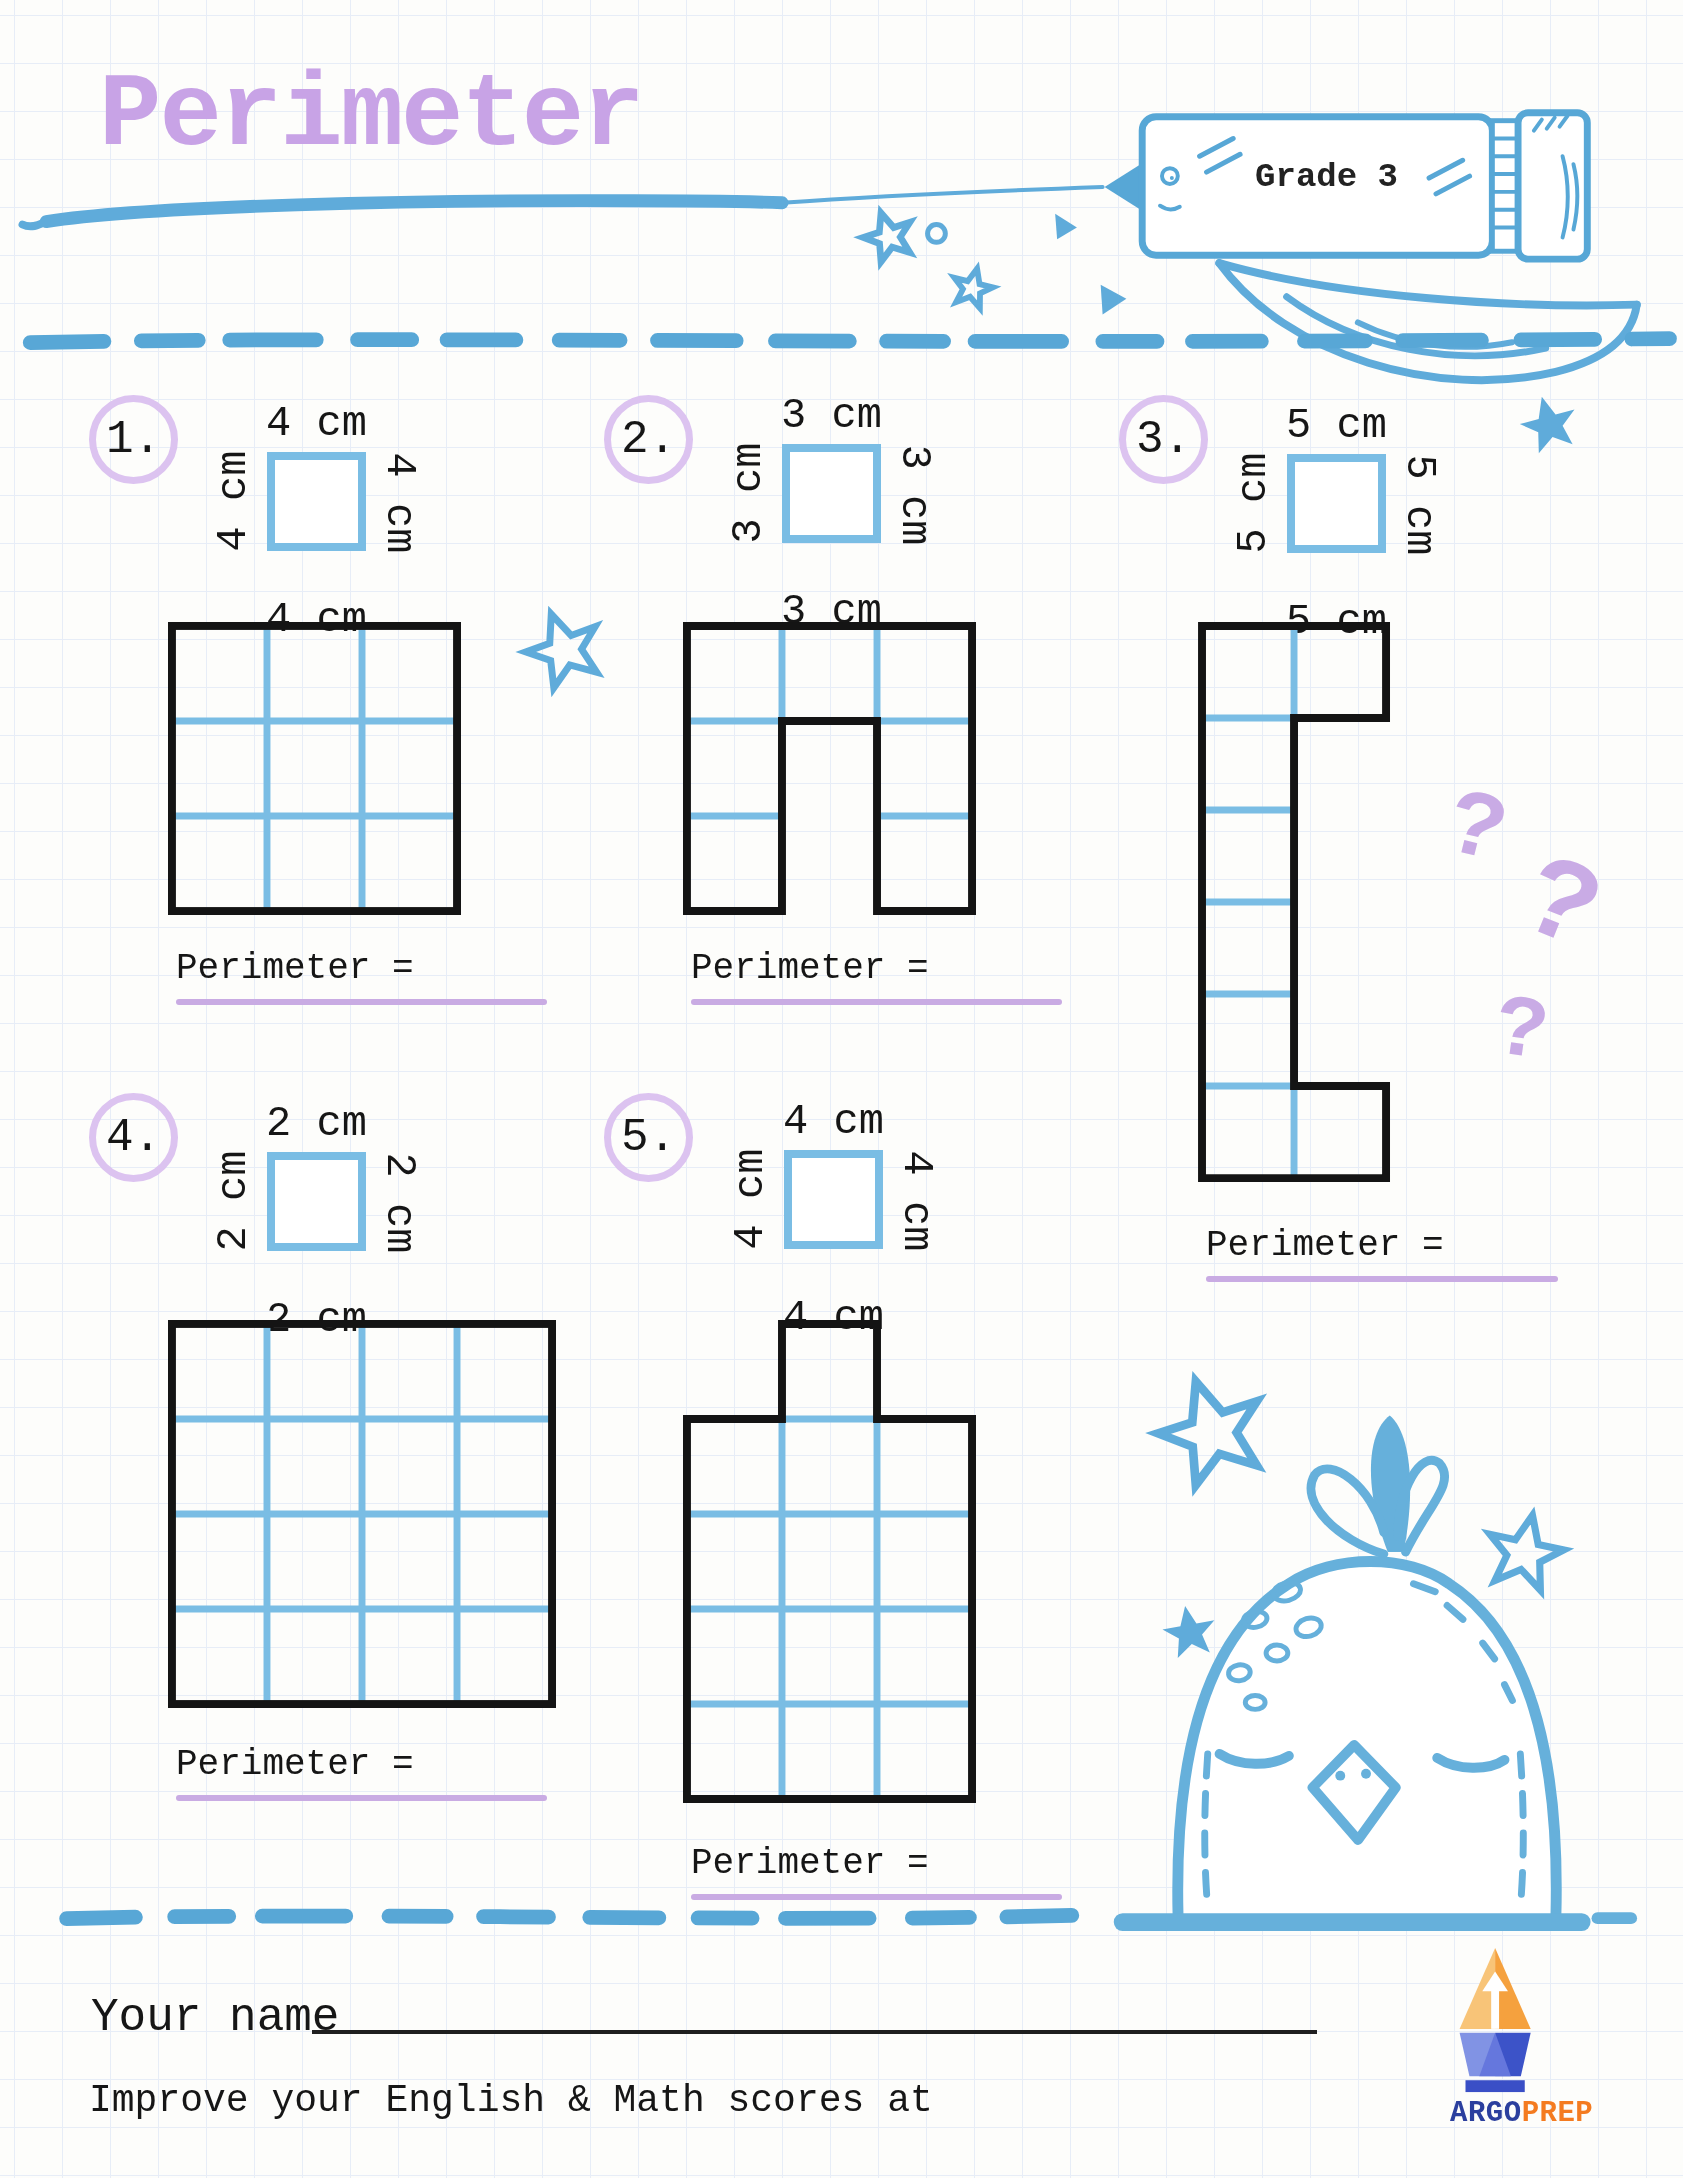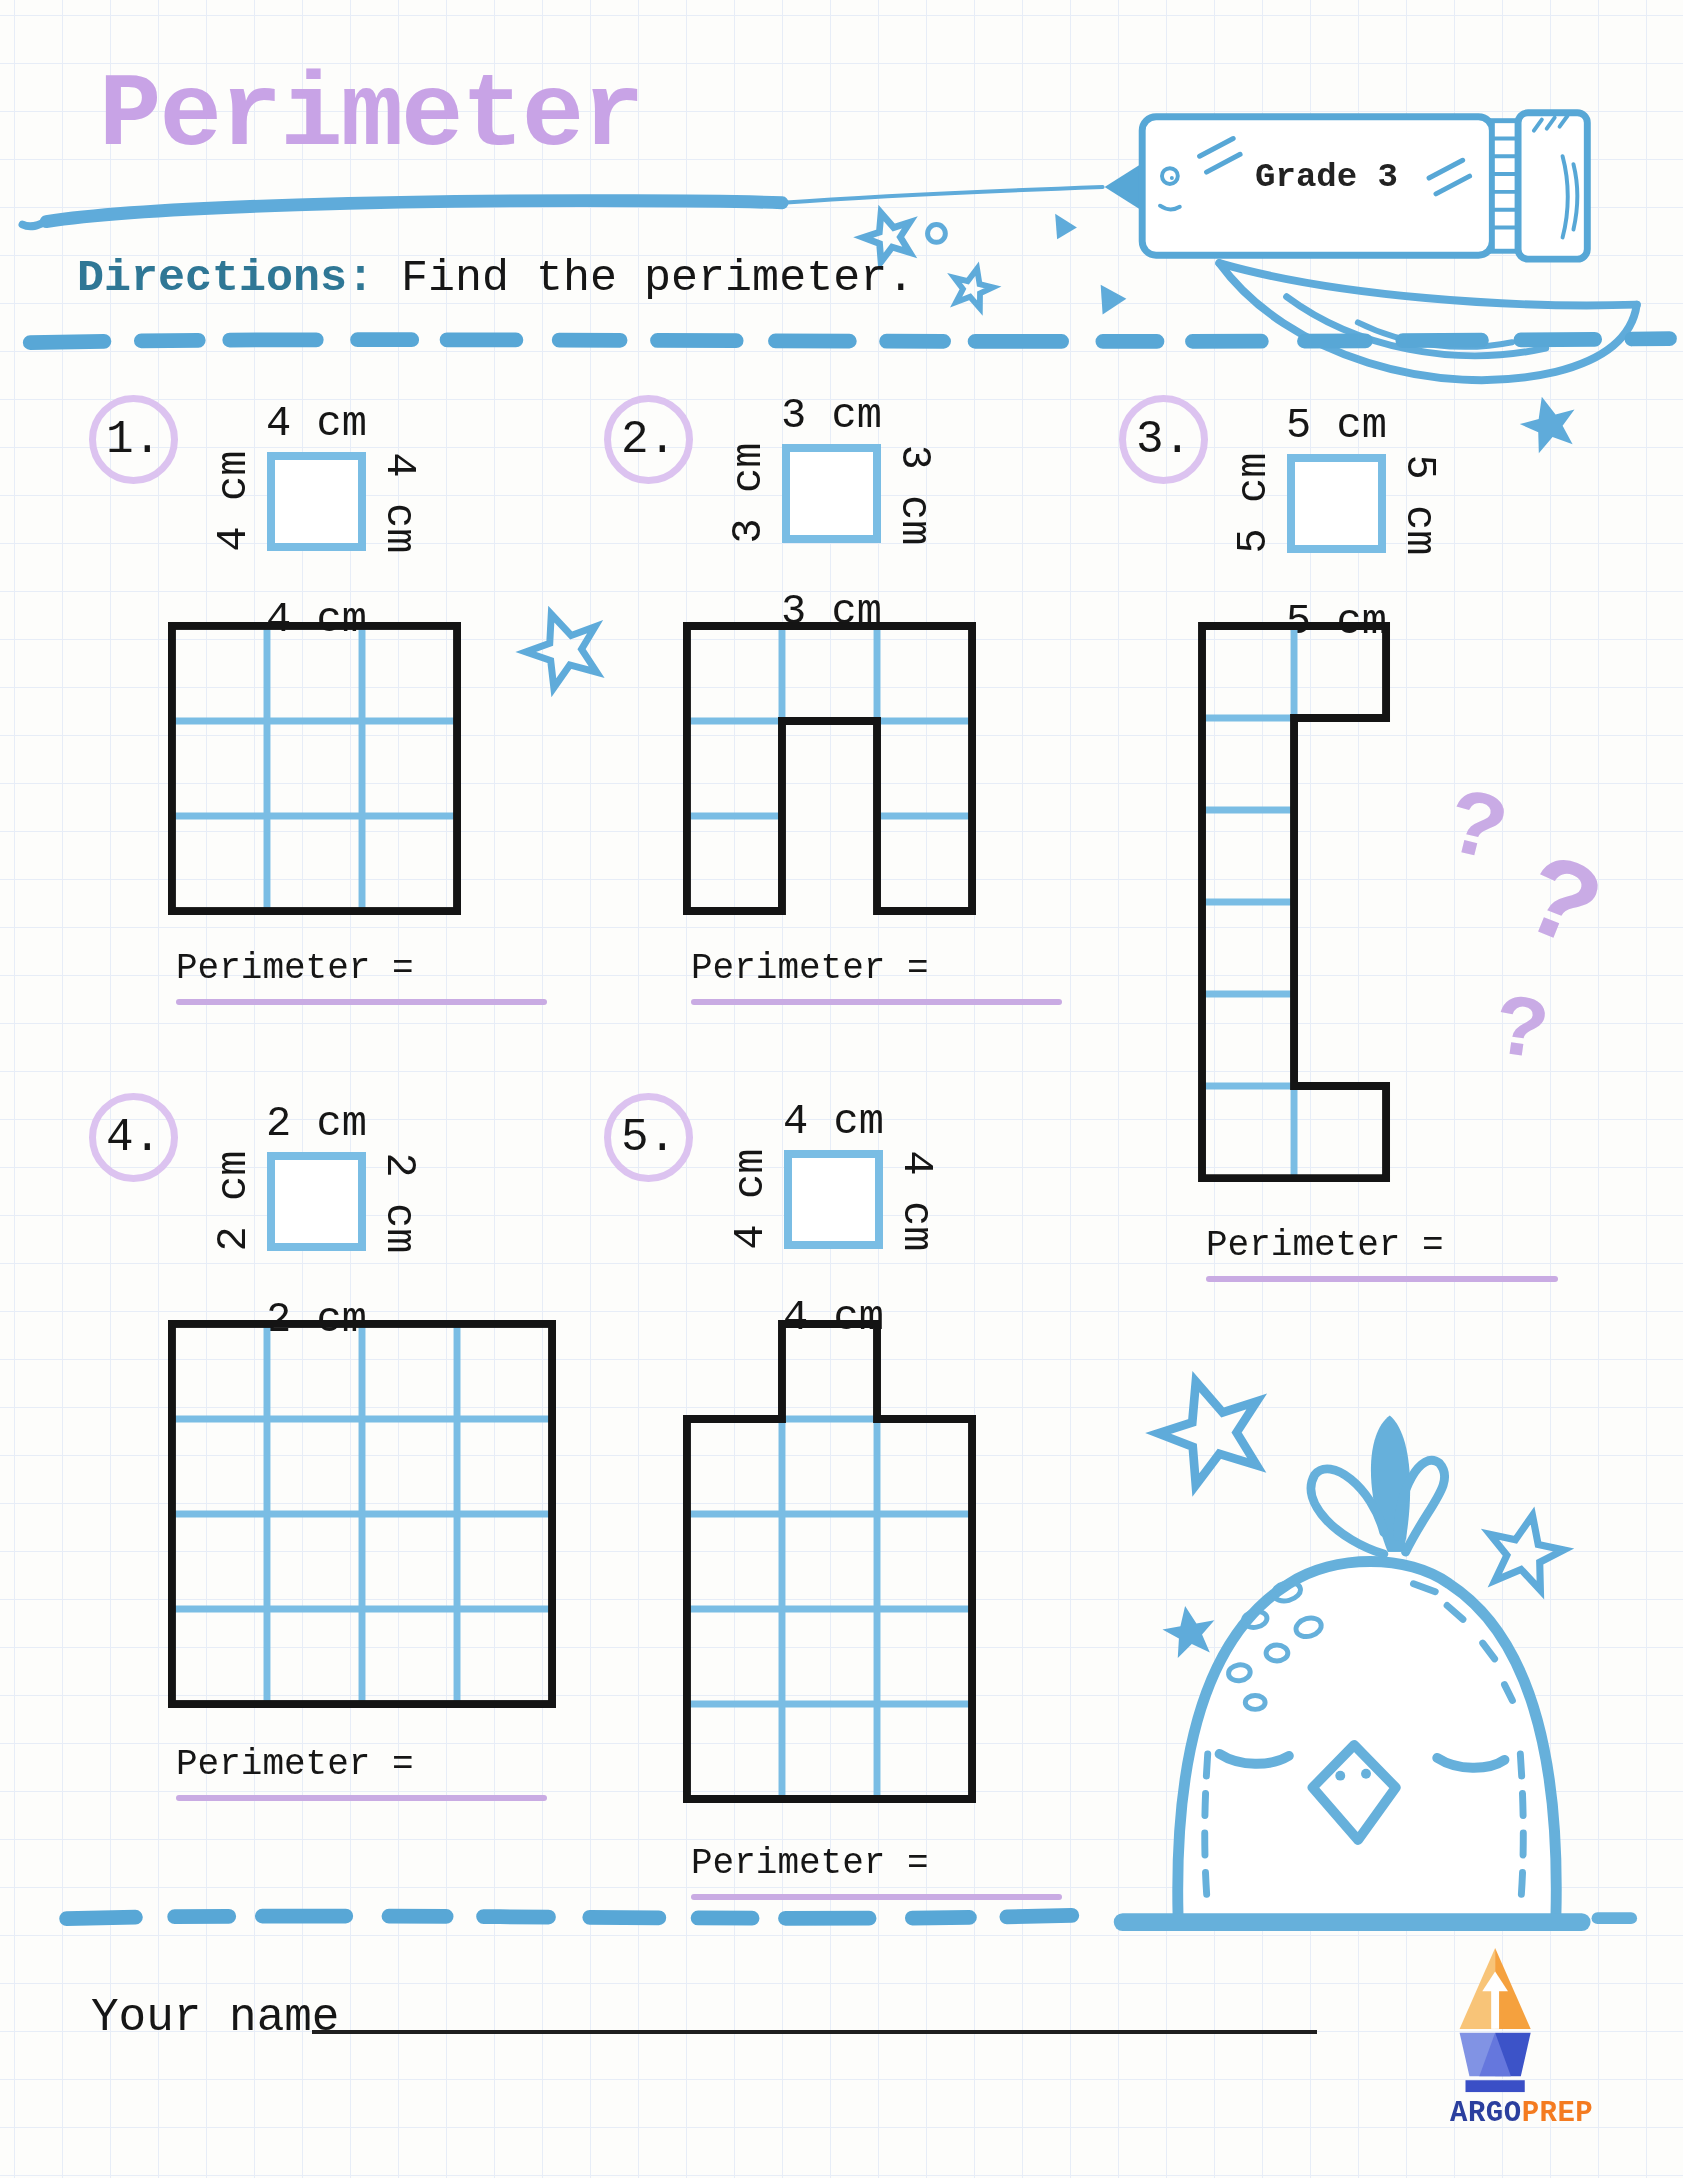--- a/index.html
+++ b/index.html
@@ -91,21 +91,20 @@
 
     <use href="#star" transform="translate(898,240) rotate(-18) scale(0.52)" fill="none" stroke="#5fabda" stroke-width="13"></use>
     <use href="#star" transform="translate(982,292) rotate(14) scale(0.42)" fill="none" stroke="#5fabda" stroke-width="14"></use>
     <circle cx="946" cy="236" r="9" fill="none" stroke="#5fabda" stroke-width="5"></circle>
     <polygon points="1066,216 1088,230 1068,242" fill="#5fabda"></polygon>
     <polygon points="1112,288 1138,302 1114,318" fill="#5fabda"></polygon>
   </svg>
 
   <div class="abs" id="grade">Grade 3</div>
 
-  <div class="abs" id="directions"><span class="dlabel">Directions:</span><span class="dtext"> Find the perimeter.</span></div>
 
   <svg class="abs" style="left:0;top:317px" width="1683" height="59" viewBox="0 0 1700 60">
     <path d="M25,26 C400,18 900,30 1692,22" stroke="#58a7d6" stroke-width="15" fill="none" stroke-linecap="round" stroke-dasharray="75 38 58 32 88 42 55 36 70 44 62 38 80 40"></path>
   </svg>
 
   <div class="prob" id="p1">
     <div class="num">1.</div>
     <div class="dims" style="left:89px;top:11px">
       <div class="dim-top">4 cm</div>
       <div class="dim-left">4 cm</div>
@@ -256,20 +255,21 @@
     </g>
   </svg>
 
   <svg class="abs" style="left:0;top:1893px" width="1683" height="59" viewBox="0 0 1700 60">
     <path d="M62,26 C400,18 800,32 1112,22" stroke="#58a7d6" stroke-width="15" fill="none" stroke-linecap="round" stroke-dasharray="70 40 55 34 85 44 58 38 66 42"></path>
   </svg>
 
   <div class="abs" id="yourname">Your name</div>
   <div class="abs" id="nameline"></div>
 
+  <div class="abs" id="promo">Improve your English &amp; Math scores at</div>
 
   <svg class="abs" style="left:1426px;top:1940px" width="158" height="158" viewBox="1440 1960 160 160">
     <polygon points="1510,1968 1474,2050 1510,2050" fill="#f8c478"></polygon>
     <polygon points="1510,1968 1546,2050 1510,2050" fill="#f5a13e"></polygon>
     <polygon points="1510,1992 1497,2012 1523,2012" fill="#ffffff"></polygon>
     <rect x="1506" y="2008" width="8" height="42" fill="#ffffff"></rect>
     <polygon points="1474,2054 1510,2054 1510,2098 1484,2098" fill="#8193e4"></polygon>
     <polygon points="1510,2054 1546,2054 1536,2098 1510,2098" fill="#3c53c8"></polygon>
     <polygon points="1510,2054 1494,2098 1526,2098" fill="#6577dd"></polygon>
     <rect x="1480" y="2102" width="60" height="12" fill="#3a4fc6"></rect>

